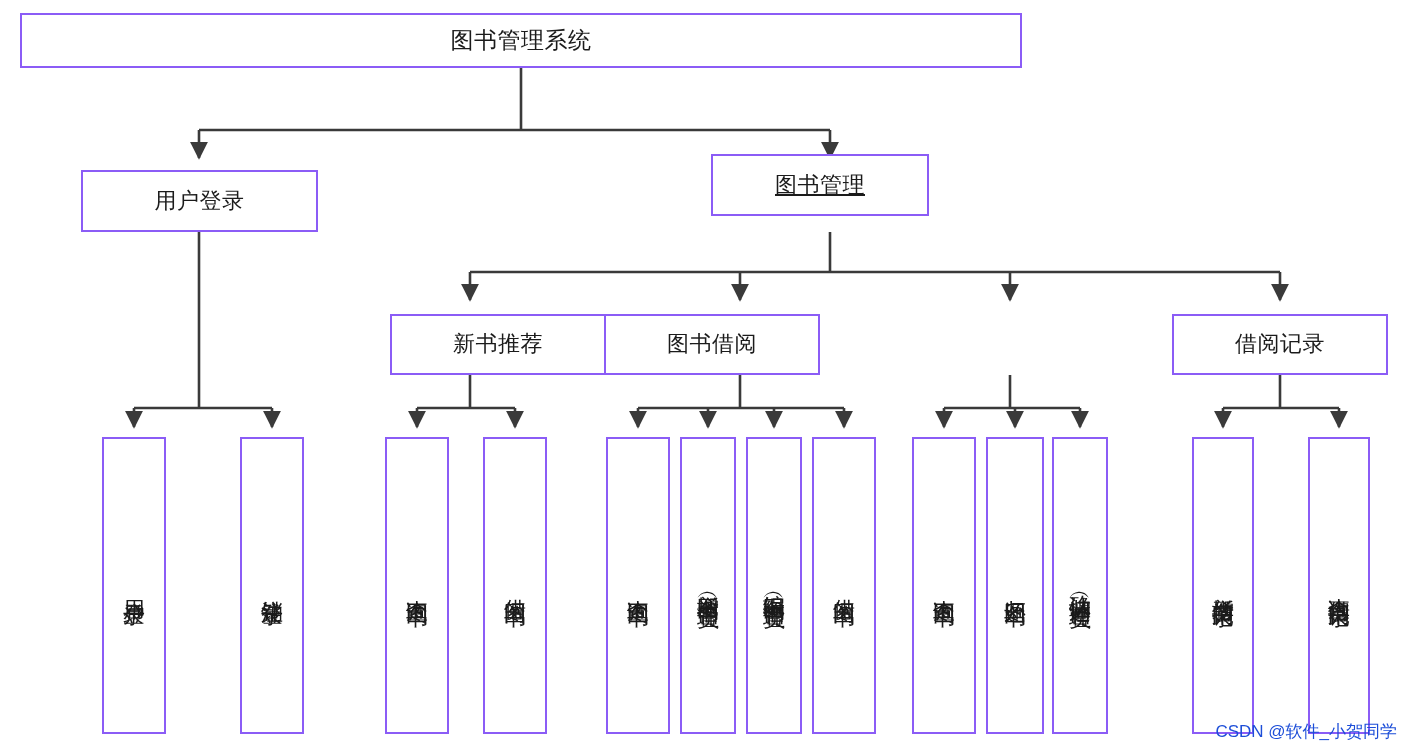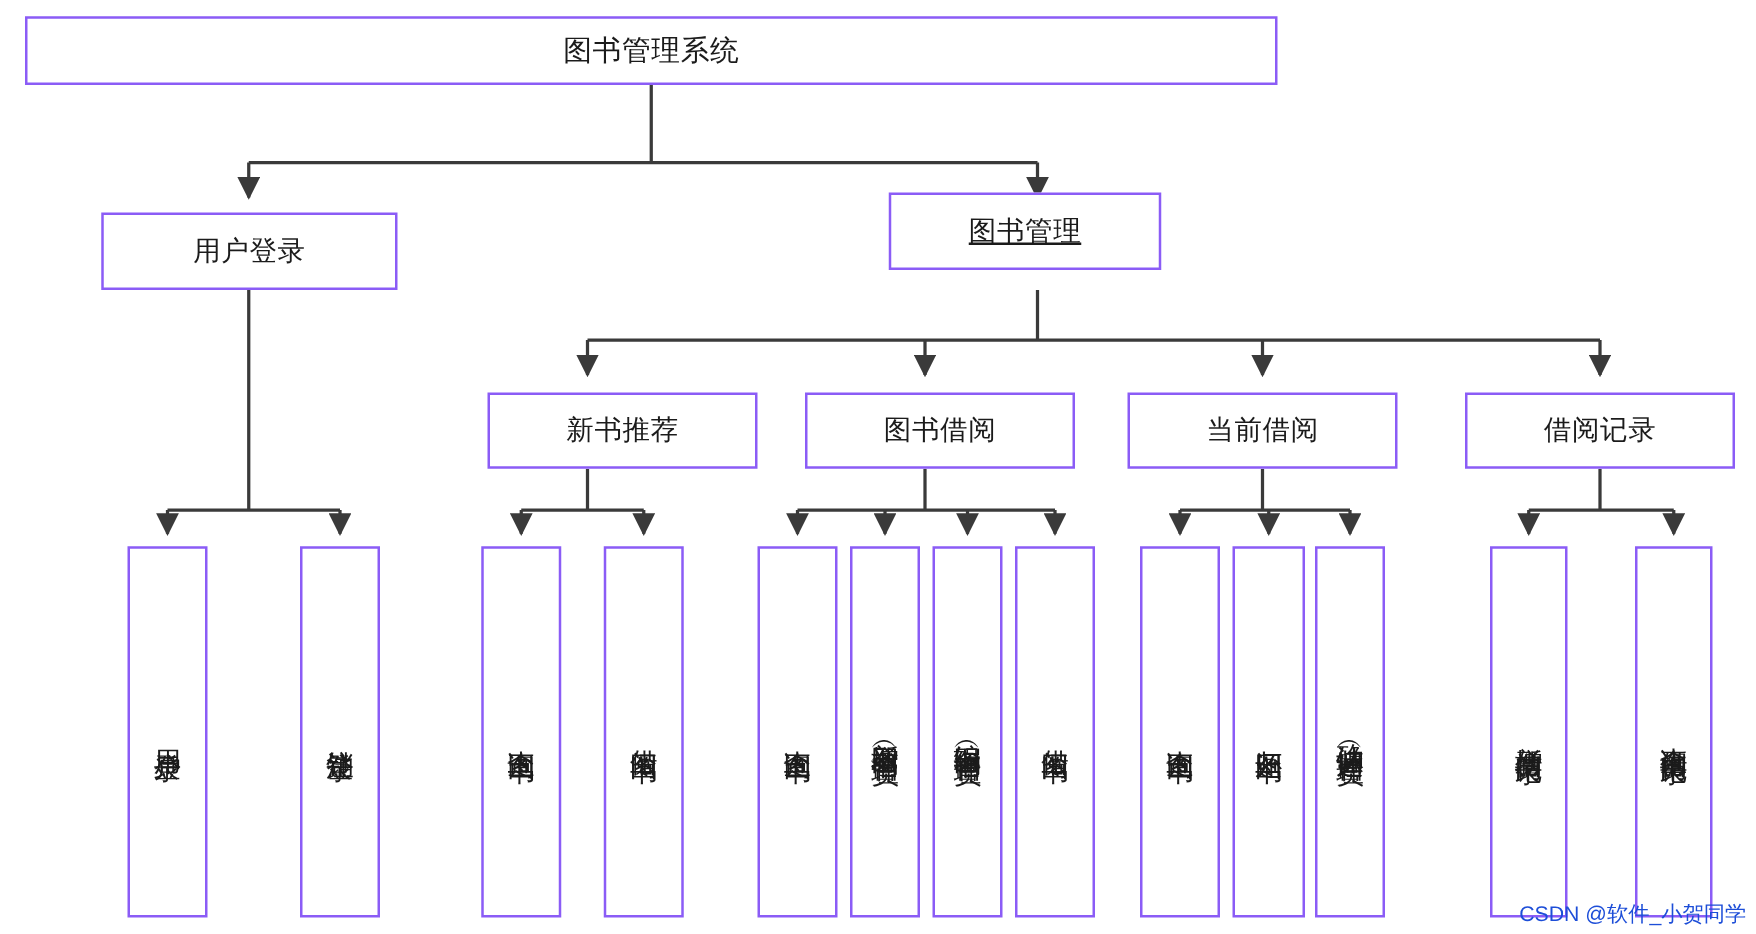--- a/index.html
+++ b/index.html
@@ -132,25 +132,22 @@
   <div class="node lvl2" style="left:81px;top:170px;width:237px;height:62px;">
     <span class="label">用户登录</span>
   </div>
   <div class="node lvl2" style="left:711px;top:154px;width:218px;height:62px;text-decoration:underline;">
     <span class="label">图书管理</span>
   </div>
 
   <div class="node lvl3" style="left:362px;top:314px;width:216px;height:61px;margin-left:28px;">
     <span class="label">新书推荐</span>
   </div>
-  <div class="node lvl3" style="left:644px;top:314px;width:216px;height:61px;">
+  <div class="node lvl3" style="left:604px;top:314px;width:216px;height:61px;">
     <span class="label">图书借阅</span>
-  </div>
-  <div class="node lvl3" style="left:902px;top:314px;width:216px;height:61px;">
-    <span class="label">当前借阅</span>
   </div>
   <div class="node lvl3" style="left:1172px;top:314px;width:216px;height:61px;">
     <span class="label">借阅记录</span>
   </div>
 
   <div class="node leaf" style="left:102px;top:437px;width:64px;height:297px;">
     <span class="label">用户登录</span>
   </div>
   <div class="node leaf" style="left:240px;top:437px;width:64px;height:297px;">
     <span class="label">注销登录</span>

